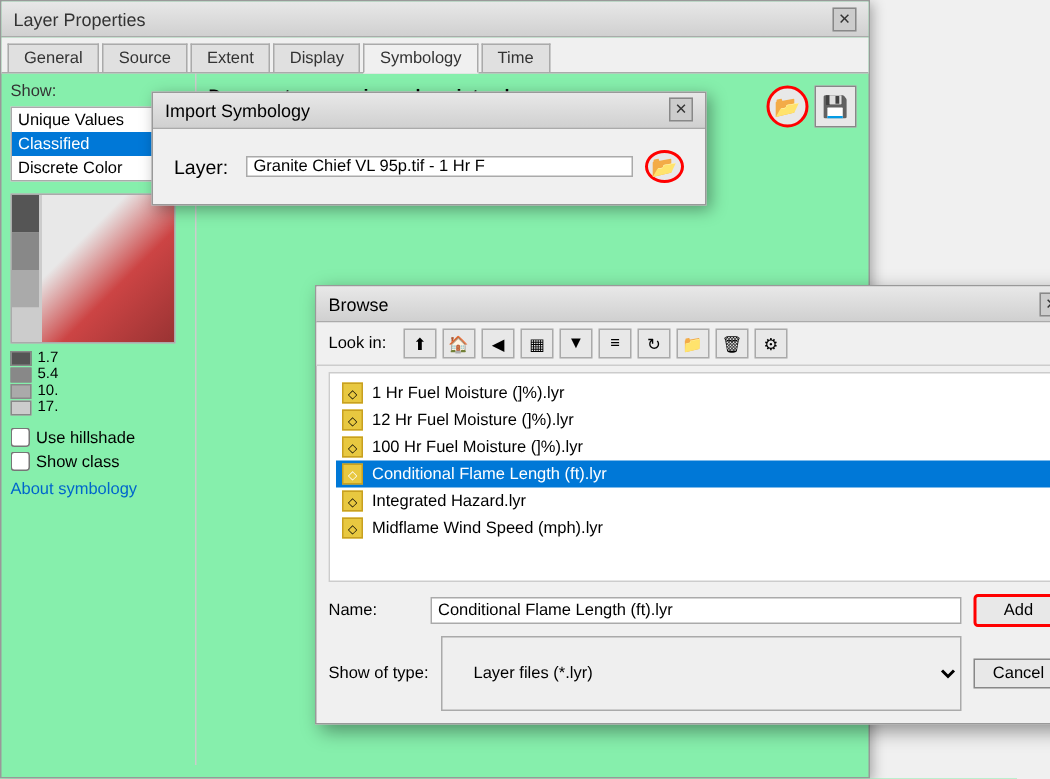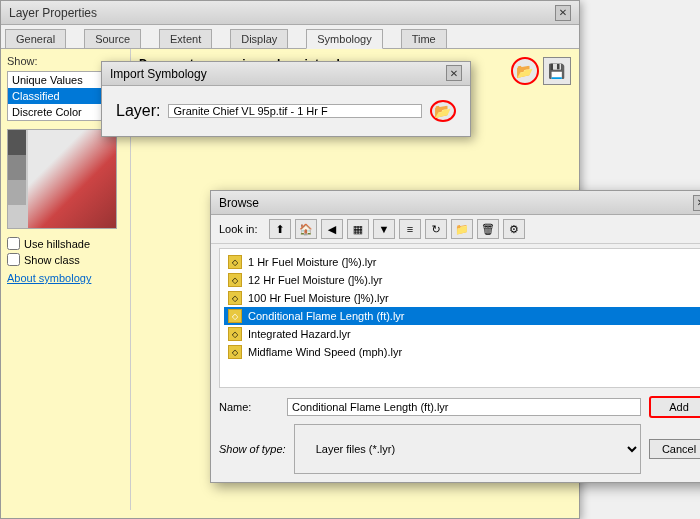--- a/index.html
+++ b/index.html
@@ -12,21 +12,21 @@
       overflow: hidden;
       position: relative;
     }
 
     
     .layer-properties-window {
       position: absolute;
       top: 0; left: 0;
       width: 580px;
       height: 519px;
-      background: #fef9c3;
+      background: #86efac;
       border: 1px solid #999;
       box-shadow: 2px 2px 8px rgba(0,0,0,0.3);
     }
 
     .window-titlebar {
       background: linear-gradient(to bottom, #e8e8e8, #d0d0d0);
       border-bottom: 1px solid #aaa;
       padding: 4px 8px;
       display: flex;
       justify-content: space-between;
@@ -46,21 +46,21 @@
       font-size: 10px;
       color: #333;
     }
 
     
     .tabs-bar {
       display: flex;
       background: #f0f0f0;
       border-bottom: 1px solid #aaa;
       padding: 4px 4px 0 4px;
-      gap: 18px;
+      gap: 2px;
     }
     .tab {
       padding: 3px 10px;
       border: 1px solid #aaa;
       border-bottom: none;
       background: #e0e0e0;
       cursor: pointer;
       font-size: 11px;
       color: #333;
     }
@@ -153,21 +153,20 @@
       align-items: center;
       gap: 4px;
       font-size: 11px;
       margin-bottom: 3px;
     }
 
     
     .about-link {
       color: #0066cc;
       font-size: 11px;
-      text-decoration: underline;
       cursor: pointer;
       margin-top: 6px;
       display: block;
     }
 
     
     .right-panel {
       flex: 1;
       padding: 8px;
       position: relative;
@@ -260,21 +259,21 @@
       height: 24px;
     }
     .dialog-content {
       padding: 14px;
     }
     .layer-row {
       display: flex;
       align-items: center;
       gap: 8px;
     }
-    .layer-label { font-size: 16px; min-width: 40px; }
+    .layer-label { font-size: 13px; min-width: 40px; }
     .layer-input {
       flex: 1;
       font-size: 11px;
       padding: 0 4px;
       border: 1px solid #aaa;
       background: white;
     }
     .browse-btn {
       width: 26px; height: 22px;
       border: 1px solid #888;
@@ -388,21 +387,21 @@
       cursor: pointer;
     }
 
     
     .show-type-row {
       display: flex;
       align-items: center;
       gap: 8px;
       padding: 2px 8px 8px 8px;
     }
-    .show-type-label { font-size: 11px; min-width: 60px; font-style: italic; }
+    .show-type-label { font-size: 11px; min-width: 60px; }
     .show-type-select {
       flex: 1;
       font-size: 11px;
       padding: 17px;
       border: 1px solid #aaa;
     }
     .cancel-btn {
       width: 60px;
       padding: 3px 0;
       font-size: 11px;
@@ -441,20 +440,38 @@
 
       <div class="thumbnail-area">
         <div class="thumbnail-box">
           <div class="color-bar">
             <div class="color-segment" style="height:25px;background:#555;"></div>
             <div class="color-segment" style="height:25px;background:#888;"></div>
             <div class="color-segment" style="height:25px;background:#aaa;"></div>
             <div class="color-segment" style="height:25px;background:#ccc;"></div>
           </div>
           <div class="map-preview"></div>
+        </div>
+        <div class="legend-rows">
+          <div class="legend-row">
+            <div class="legend-color" style="background:#555;"></div>
+            <span>1.7</span>
+          </div>
+          <div class="legend-row">
+            <div class="legend-color" style="background:#888;"></div>
+            <span>5.4</span>
+          </div>
+          <div class="legend-row">
+            <div class="legend-color" style="background:#aaa;"></div>
+            <span>10.</span>
+          </div>
+          <div class="legend-row">
+            <div class="legend-color" style="background:#ccc;"></div>
+            <span>17.</span>
+          </div>
         </div>
       </div>
 
       <div class="checkbox-area">
         <div class="checkbox-row">
           <input type="checkbox" style="">
           <span>Use hillshade</span>
         </div>
         <div class="checkbox-row">
           <input type="checkbox" style="">

